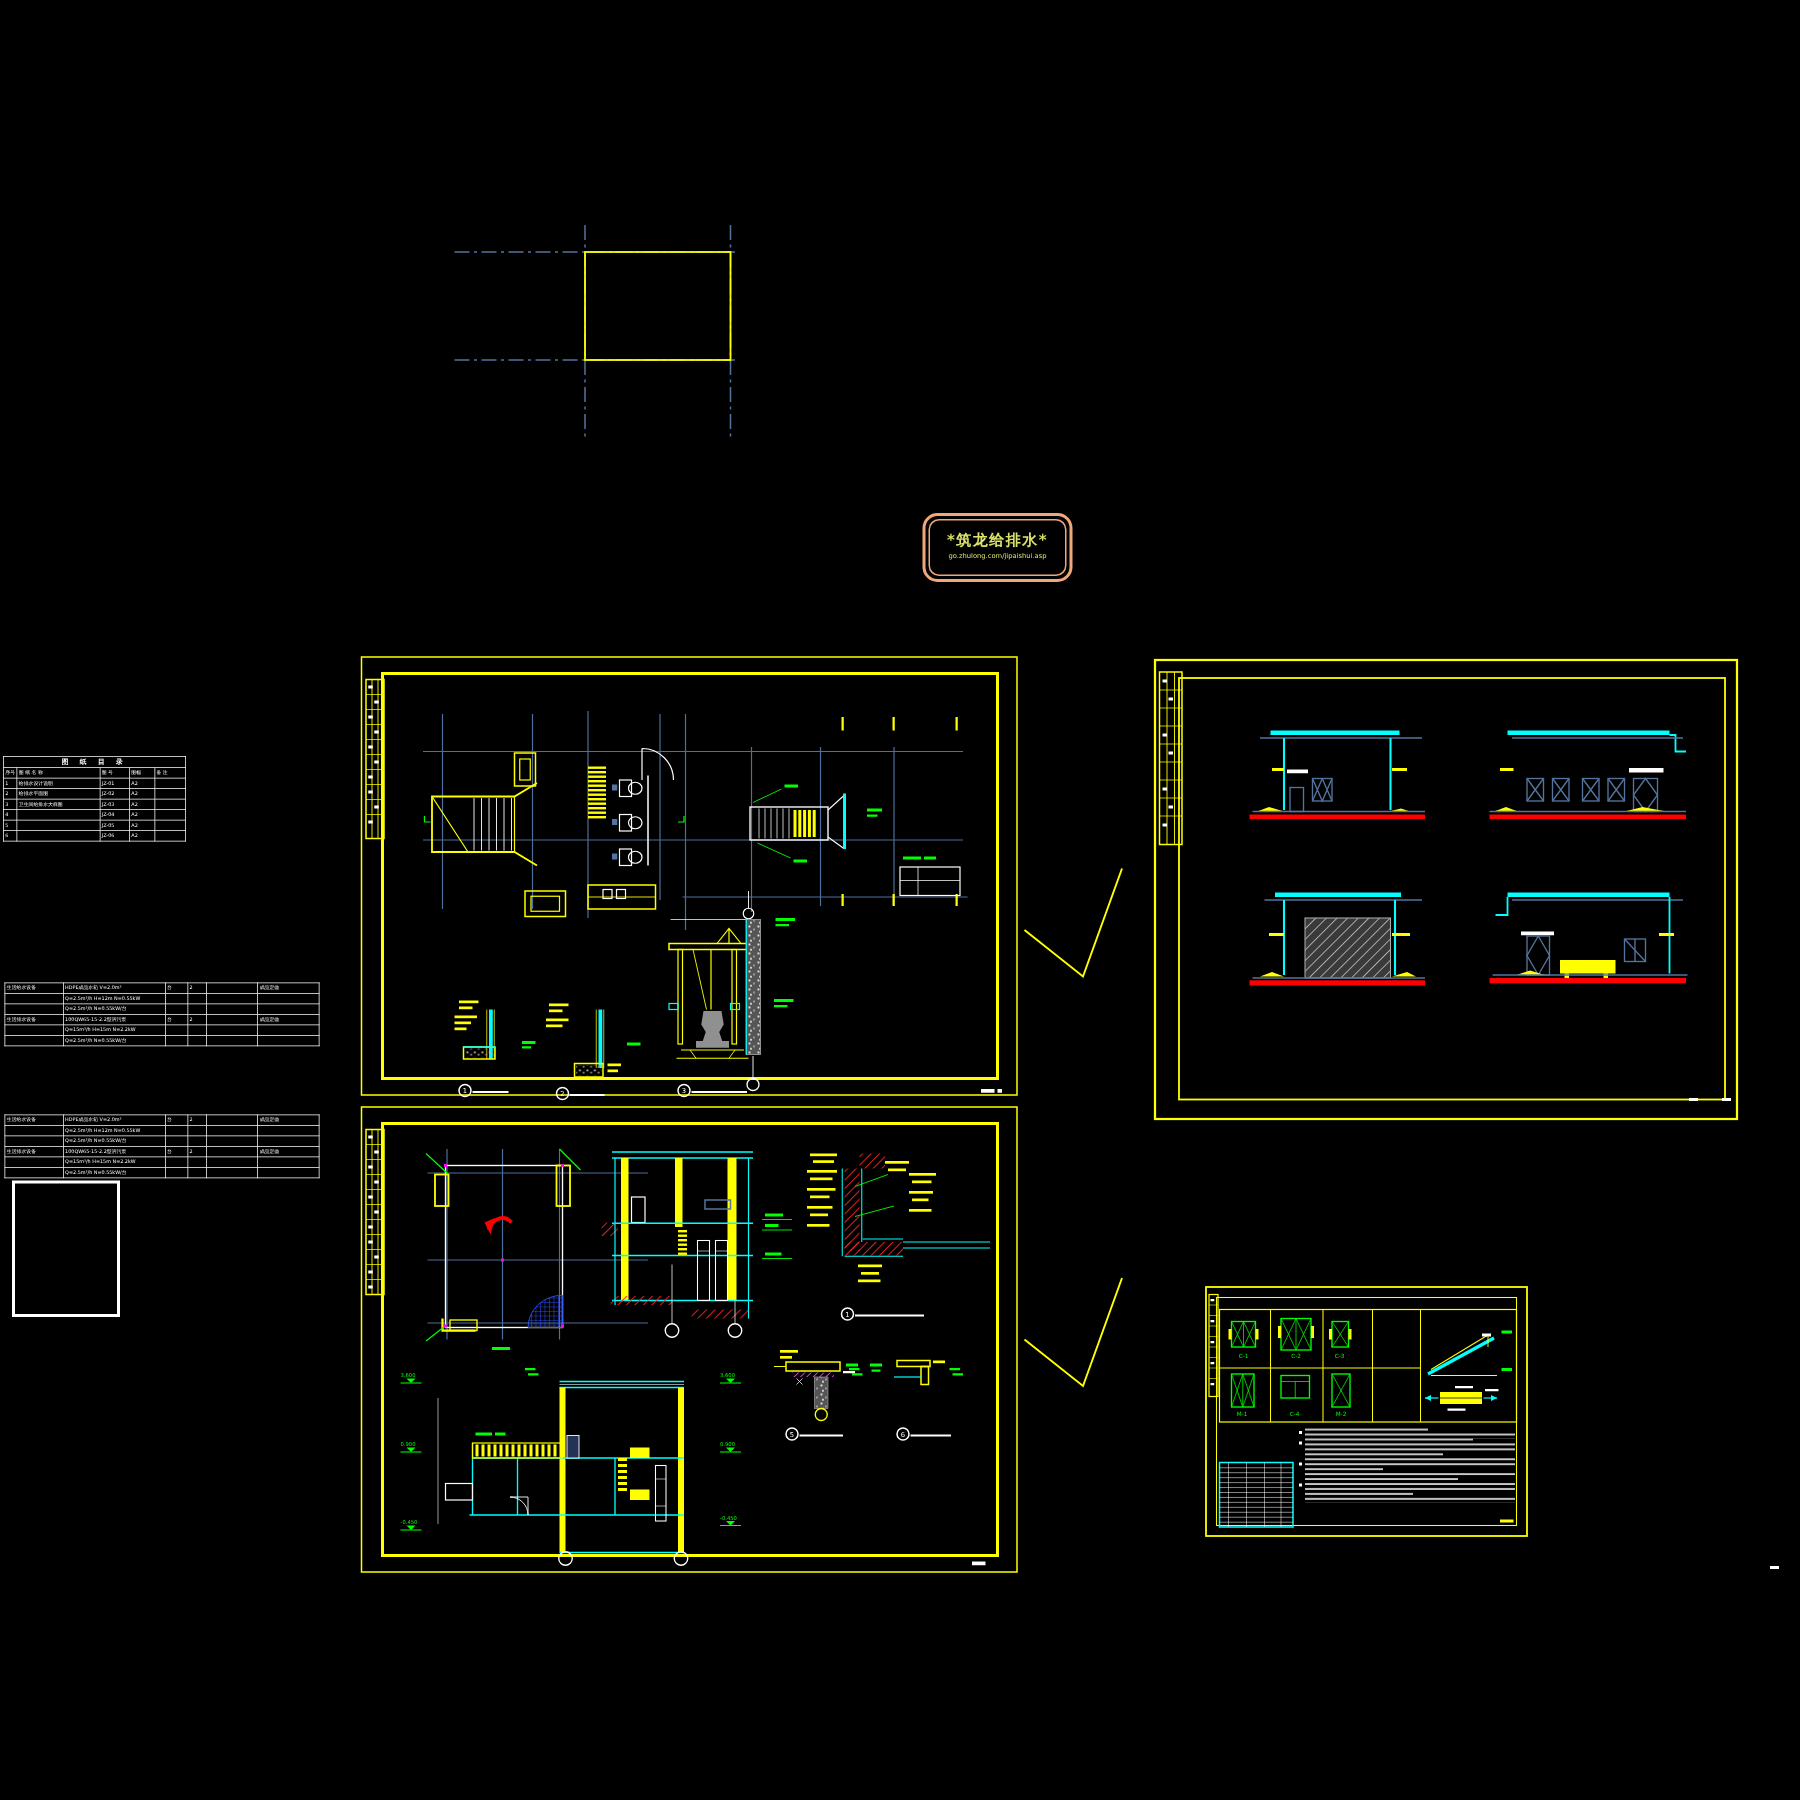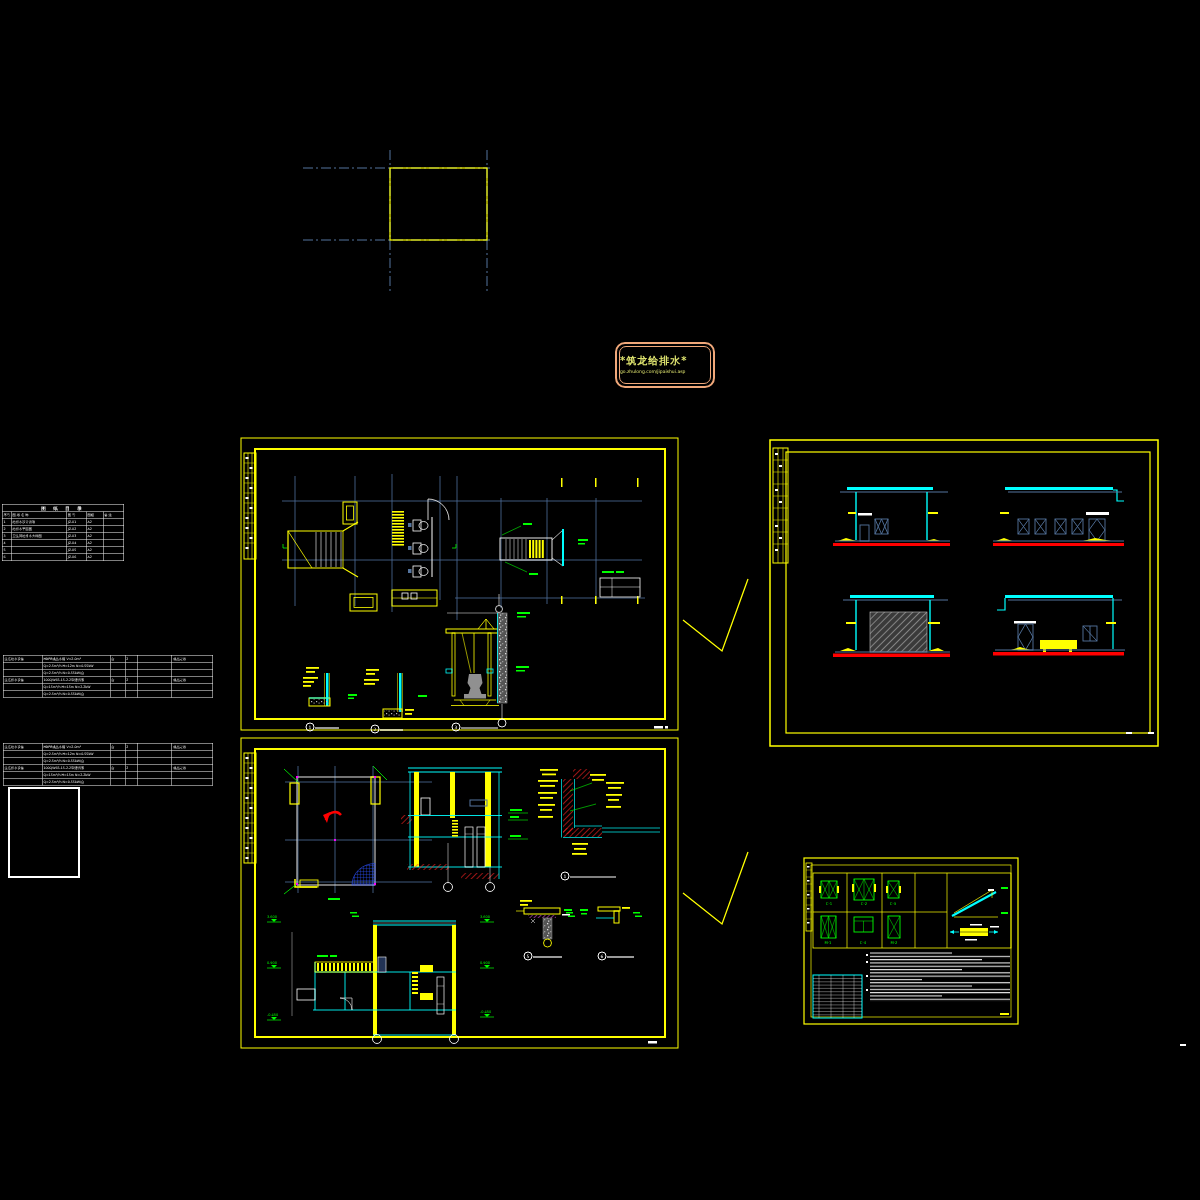--- a/index.html
+++ b/index.html
@@ -17,21 +17,21 @@
   svg .gb{stroke:#54749e;fill:none}
   svg .gr{stroke:#00ff00;fill:none}
   svg .gf{fill:#00ff00;stroke:none}
   svg .rf{fill:#ff0000;stroke:none}
   svg .mf{fill:#ff00ff;stroke:none}
   svg text{font-family:"DejaVu Sans",sans-serif}
   
   #logo{left:615px;top:342px;width:100px;height:46px;border:2px solid #f0a87a;border-radius:10px;
         background:#000;box-sizing:border-box;padding:2px;}
   #logo .inner{border:1px solid #f0a87a;border-radius:7px;width:100%;height:100%;box-sizing:border-box;
-        display:flex;flex-direction:column;justify-content:center;}
+        display:flex;flex-direction:column;align-items:center;justify-content:center;}
   #logo .t{color:#dde26e;font-size:10px;font-weight:bold;letter-spacing:1px;line-height:1;}
   #logo .s{color:#dde26e;font-size:4.5px;margin-top:4px;line-height:1;}
   
   .scale05{transform:scale(0.5);transform-origin:0 0;}
   .cadtable{border-collapse:collapse;color:#fff;table-layout:fixed;background:#000;}
   .cadtable td{border:1px solid #fff;padding:0 2px;overflow:hidden;white-space:nowrap;
                height:13px;font-size:6.5px;line-height:1;}
   .tbl-title{color:#fff;font-size:9px;font-weight:bold;text-align:center;letter-spacing:6px;
              border:1px solid #fff;border-bottom:none;height:14px;line-height:14px;}
   #white-box{left:8px;top:787px;width:72px;height:91px;border:2px solid #fff;box-sizing:border-box;}

